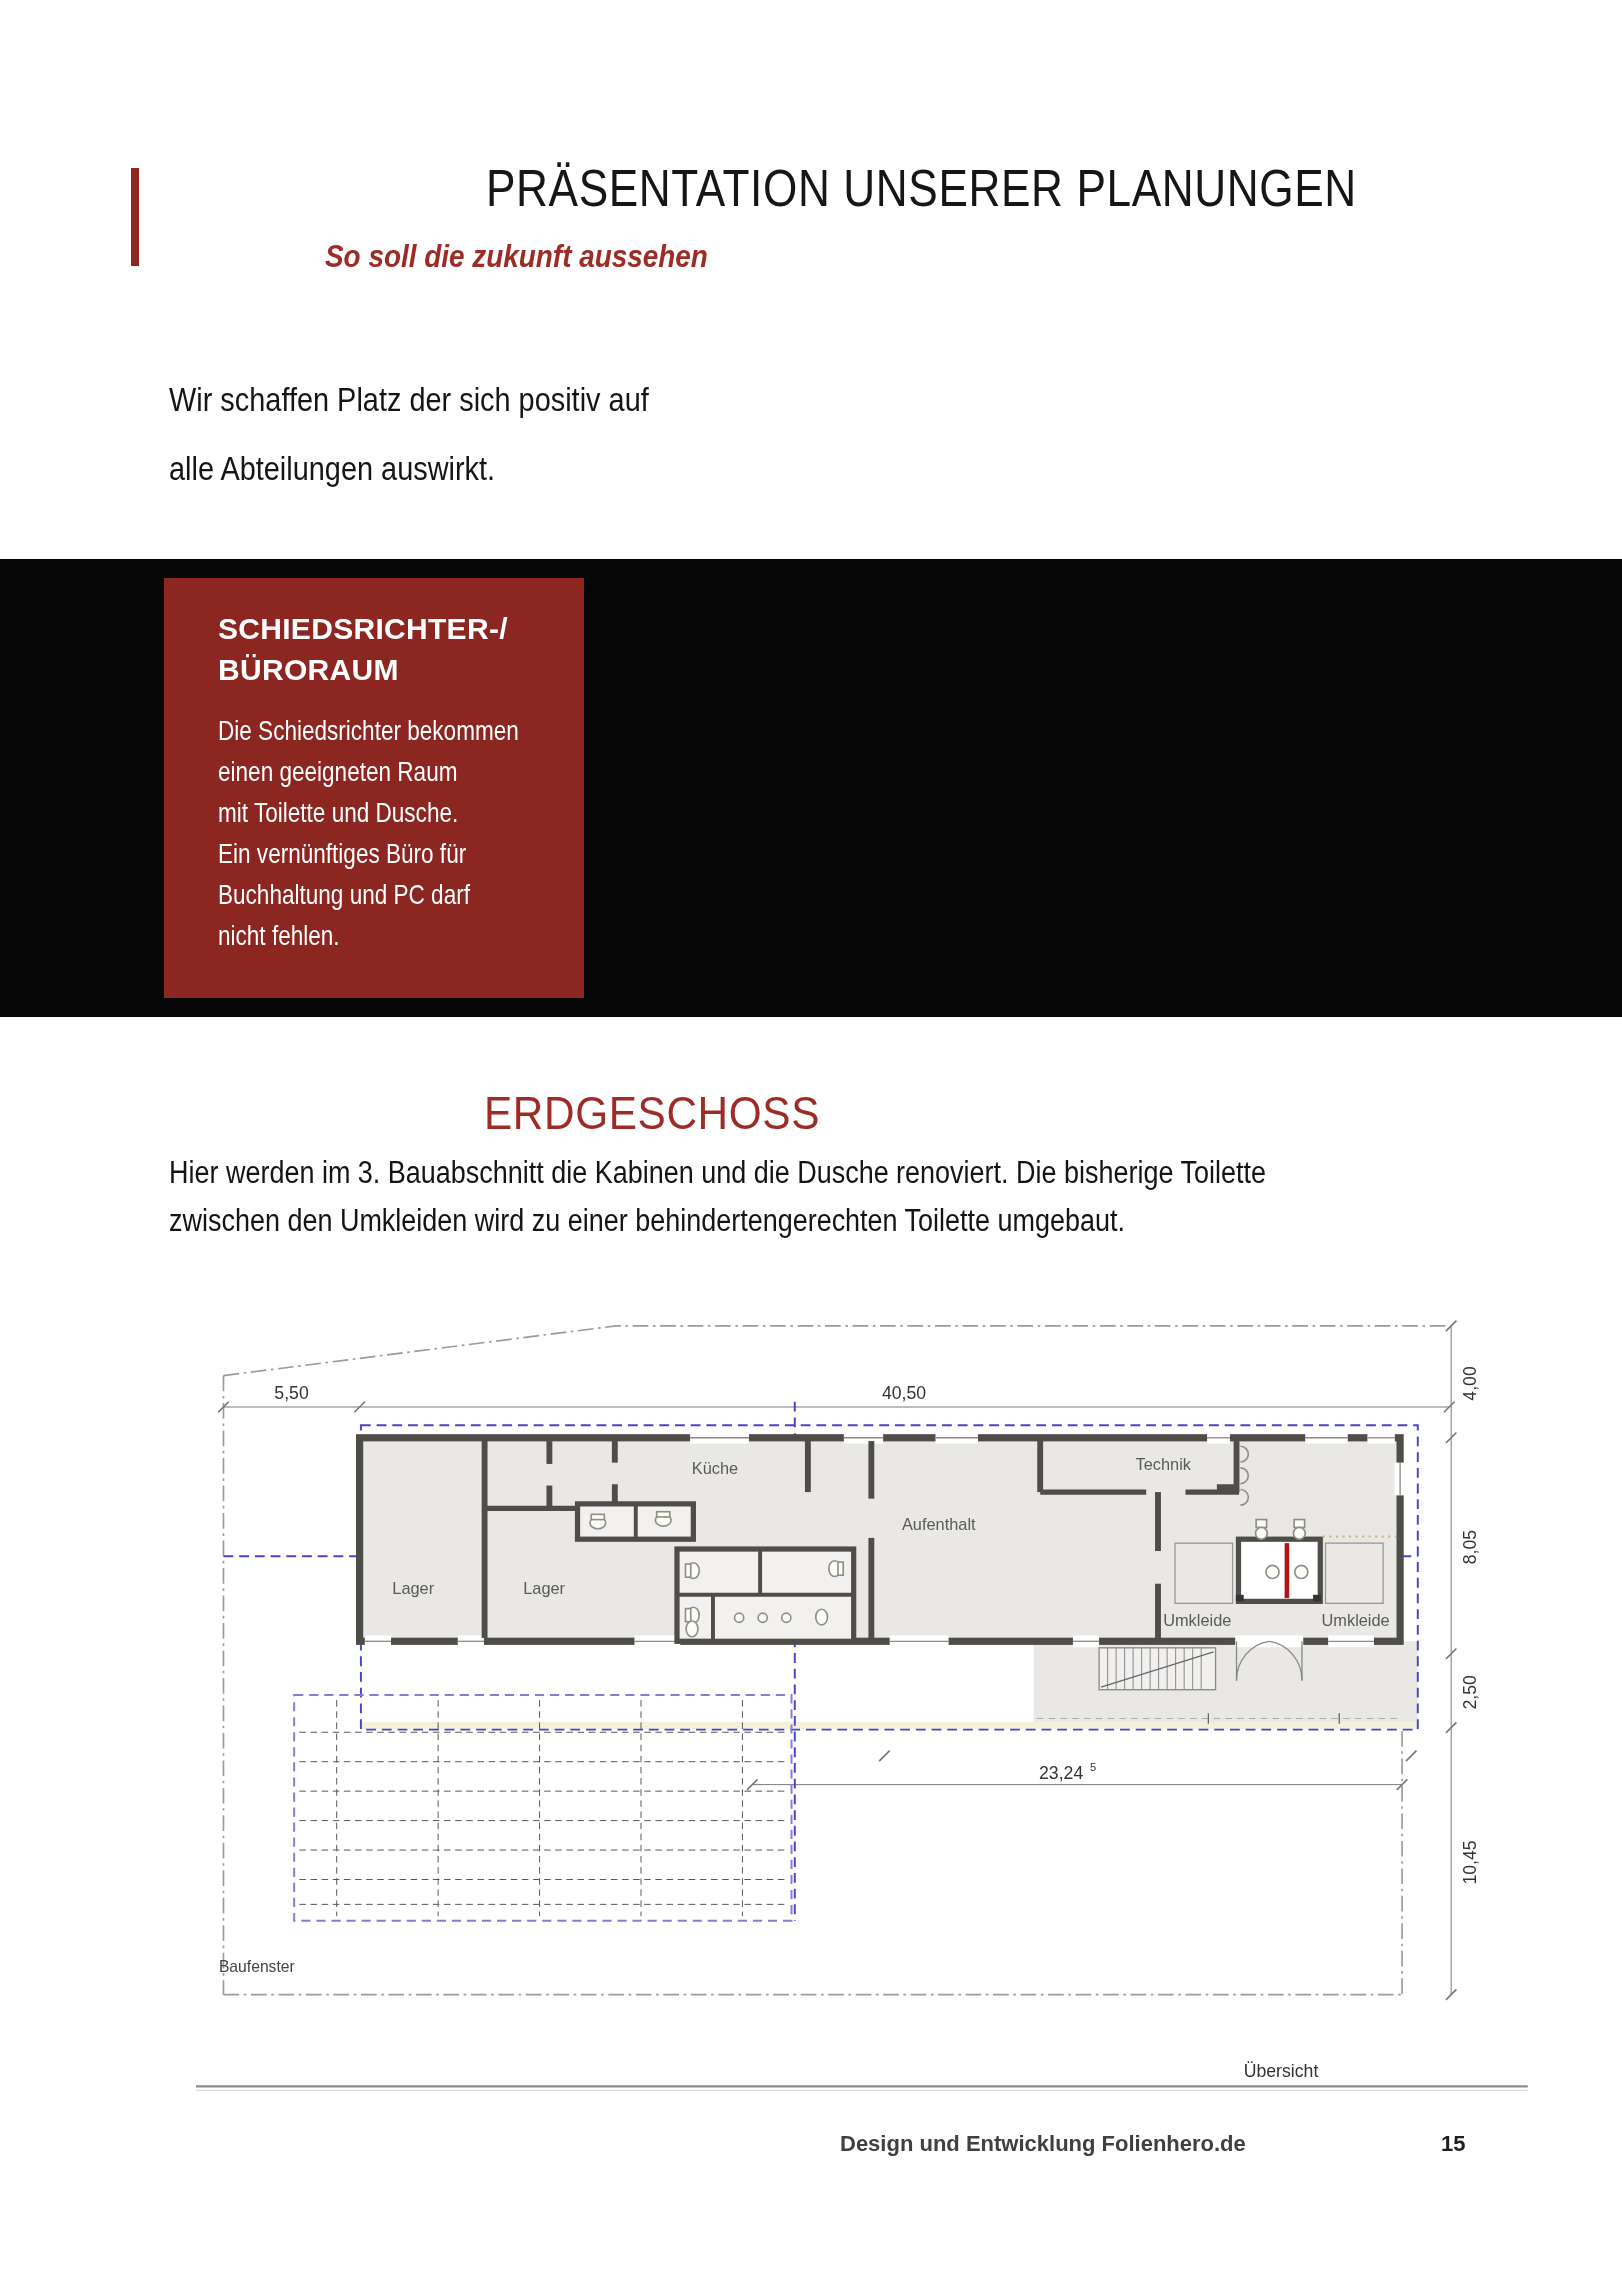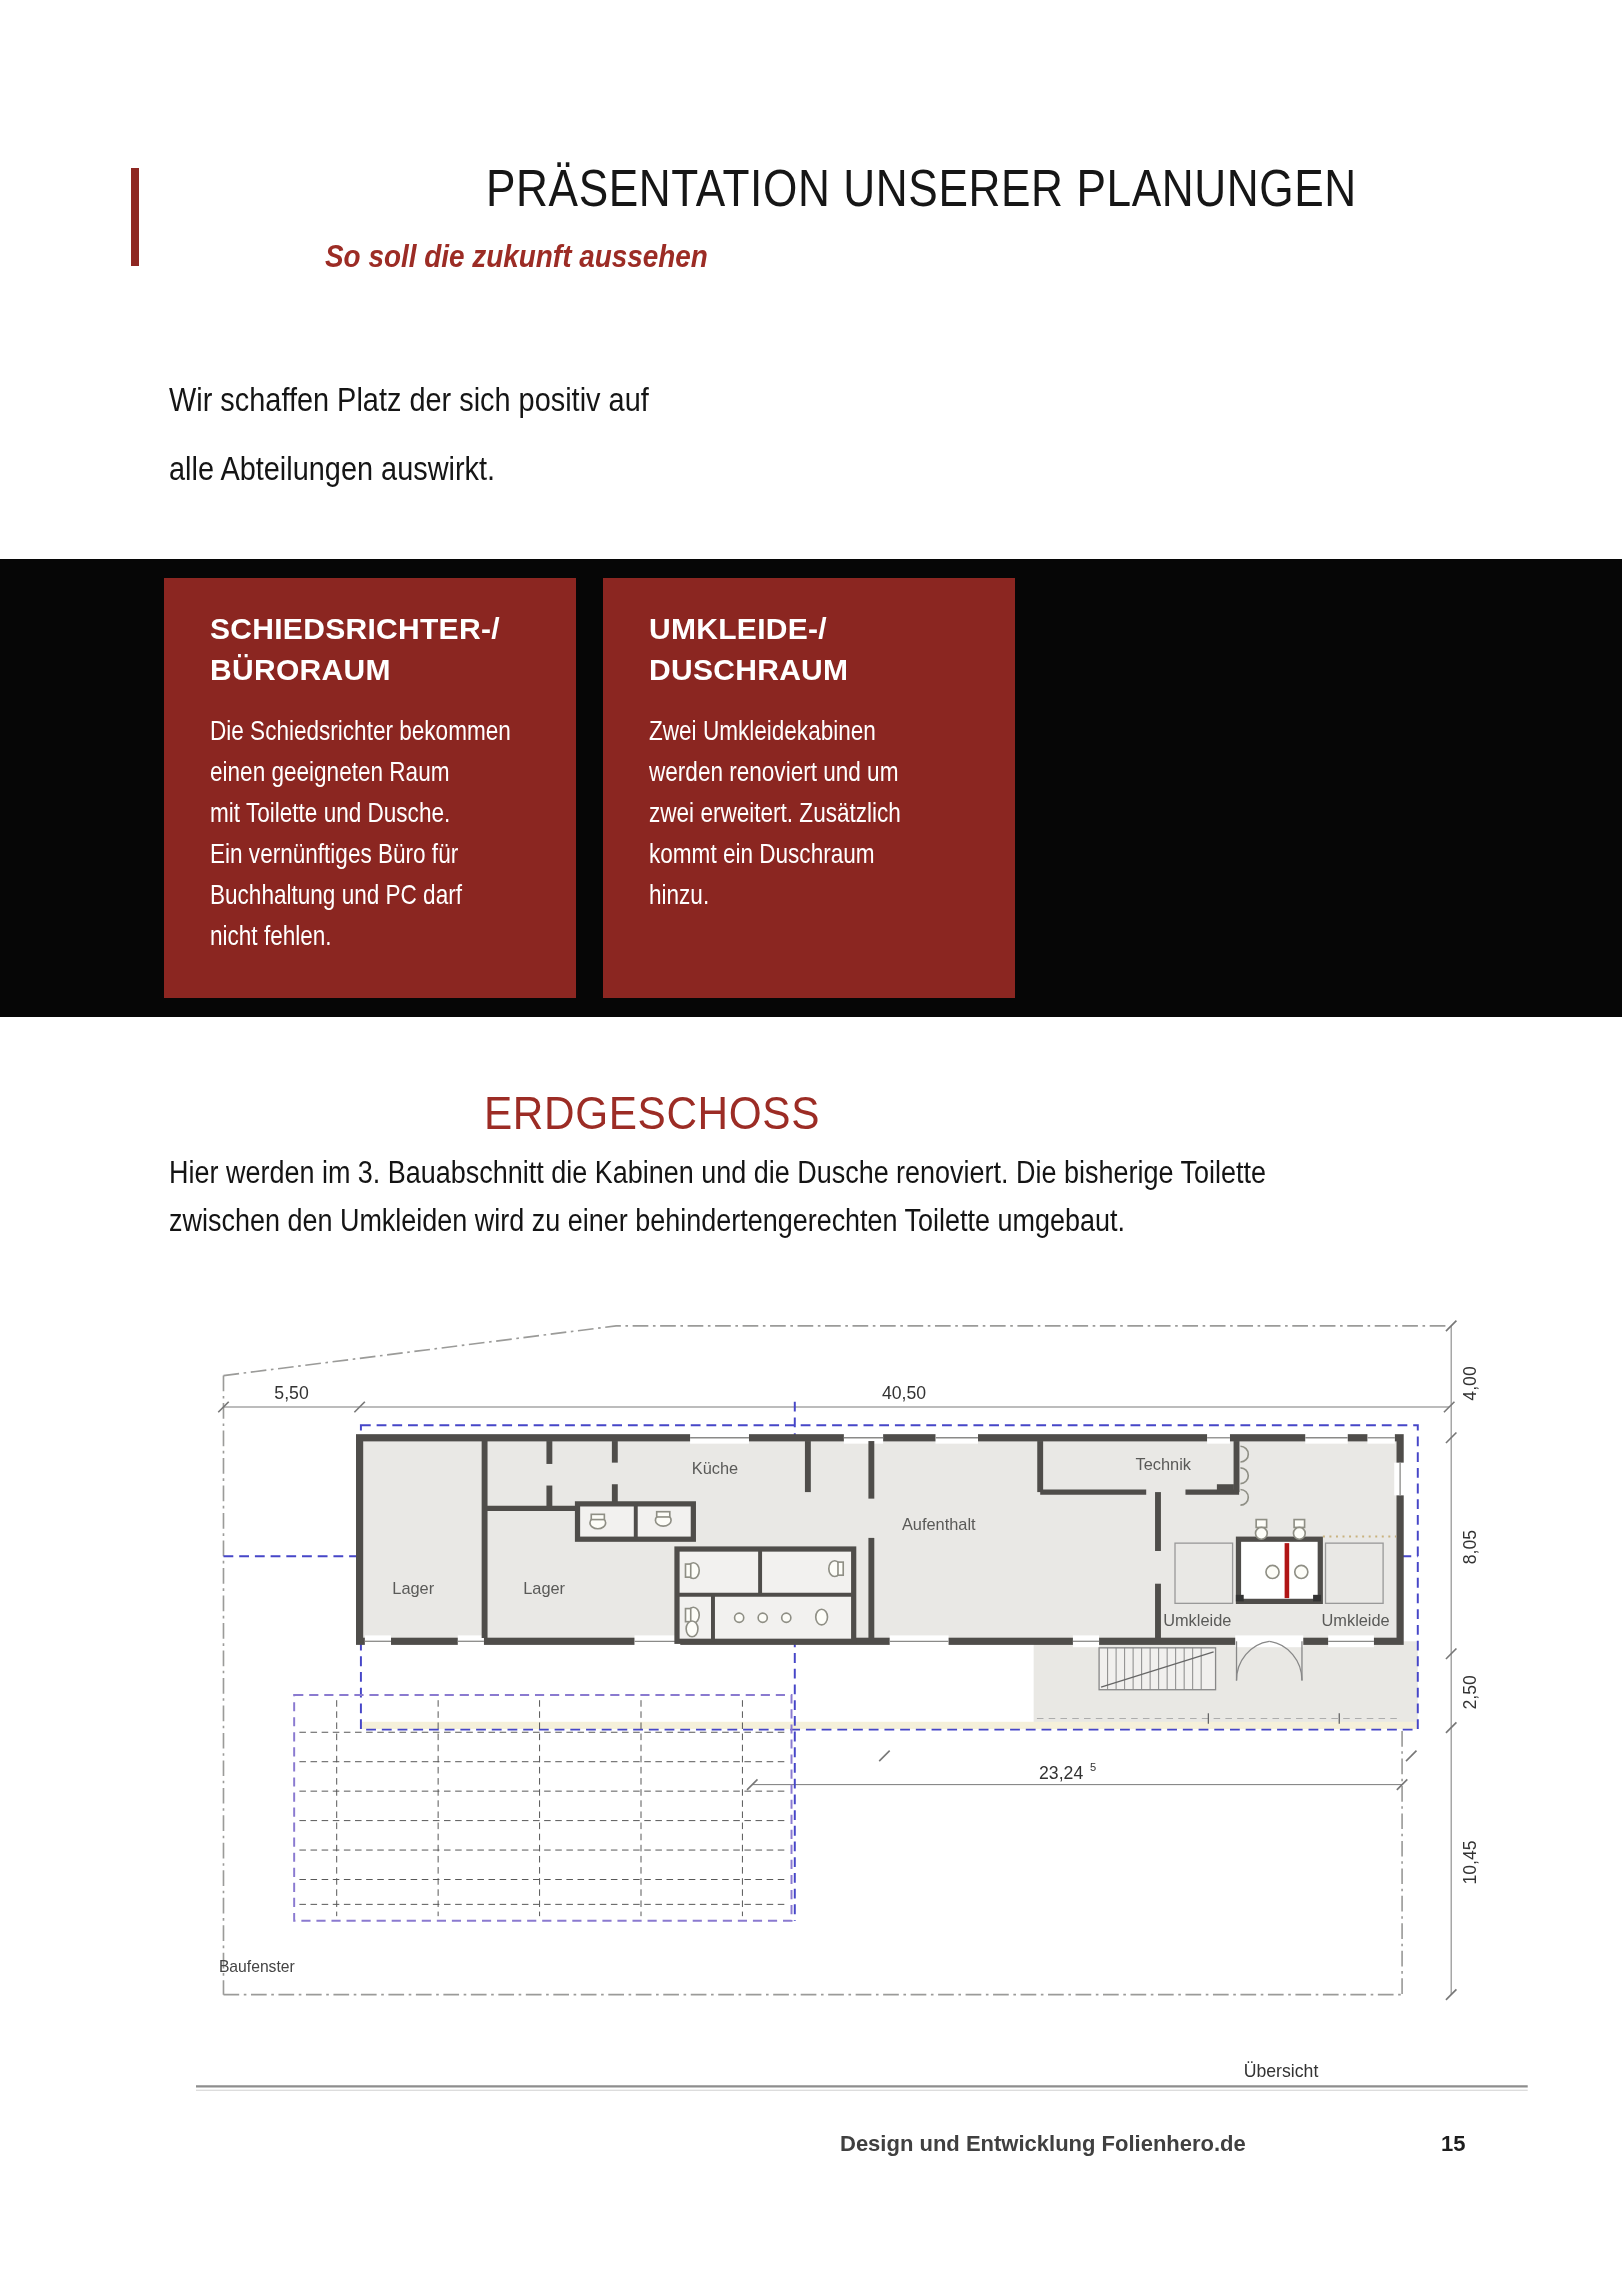--- a/index.html
+++ b/index.html
@@ -15,21 +15,21 @@
   .page-title { left:486px; top:160px; font-size:52px; line-height:56px; color:#161616;
                 transform:scaleX(.85); letter-spacing:0.7px; font-weight:400; white-space:nowrap; }
   .page-subtitle { left:325px; top:239px; font-size:31px; font-style:italic; color:var(--heading_red);
                    transform:scaleX(.9); font-weight:700; white-space:nowrap; }
 
   
   .intro { left:169px; top:365px; font-size:34px; line-height:69px; color:#151515; transform:scaleX(.85); }
 
   
   .band { left:0; top:559px; width:1623px; height:458px; background:var(--band); }
-  .card { position:absolute; top:19px; height:420px; background:var(--card); color:#fff; }
+  .card { position:absolute; top:19px; height:420px; background:var(--card); color:#fff;padding-left:8px; }
   .card1 { left:164px; width:412px; }
   .card2 { left:603px; width:412px; }
   .card3 { left:1044px; width:408px; }
   .card-title { margin:30px 13px 0 46px; font-size:30px; font-weight:700; line-height:41px;
                 letter-spacing:0.3px; white-space:pre-line; }
   .card-body { margin:19.6px 0 0 46px; font-size:27.5px; line-height:41px; transform:scaleX(.82);
                transform-origin:0 0; white-space:pre-line; width:458px; }
 
   
   .section-title { left:484px; top:1085px; font-size:47px; color:var(--heading_red);
@@ -59,29 +59,20 @@
   <div class="abs band">
     <div class="card card1">
       <div class="card-title">SCHIEDSRICHTER-/
 BÜRORAUM</div>
       <div class="card-body">Die Schiedsrichter bekommen
 einen geeigneten Raum
 mit Toilette und Dusche.
 Ein vernünftiges Büro für
 Buchhaltung und PC darf
 nicht fehlen.</div>
-    </div>
-    <div class="card card2">
-      <div class="card-title">UMKLEIDE-/
-DUSCHRAUM</div>
-      <div class="card-body">Zwei Umkleidekabinen
-werden renoviert und um
-zwei erweitert. Zusätzlich
-kommt ein Duschraum
-hinzu.</div>
     </div>
   </div>
 
   <div class="abs cond section-title">ERDGESCHOSS</div>
   <div class="abs cond section-body">Hier werden im 3. Bauabschnitt die Kabinen und die Dusche renoviert. Die bisherige Toilette
 zwischen den Umkleiden wird zu einer behindertengerechten Toilette umgebaut.</div>
 
   <svg class="abs plan" viewBox="0 0 2040 1300">
 
     <rect x="1280" y="558" width="587" height="130" fill="#e9e8e4"></rect>

